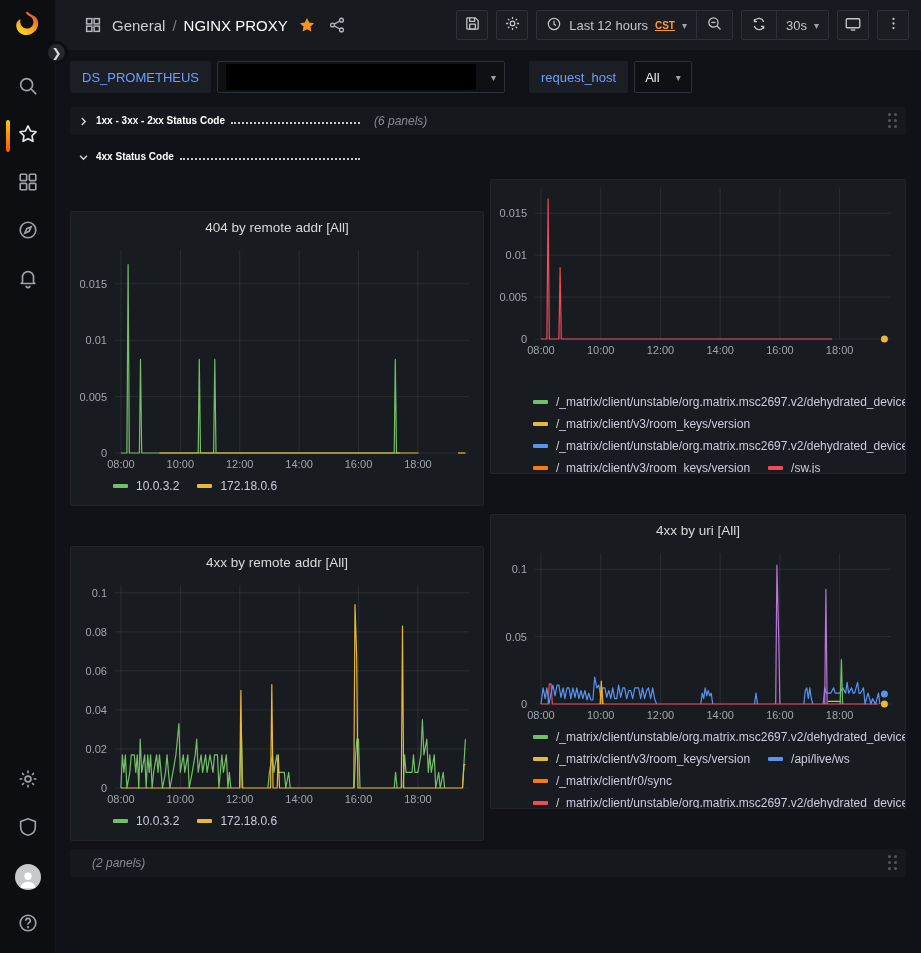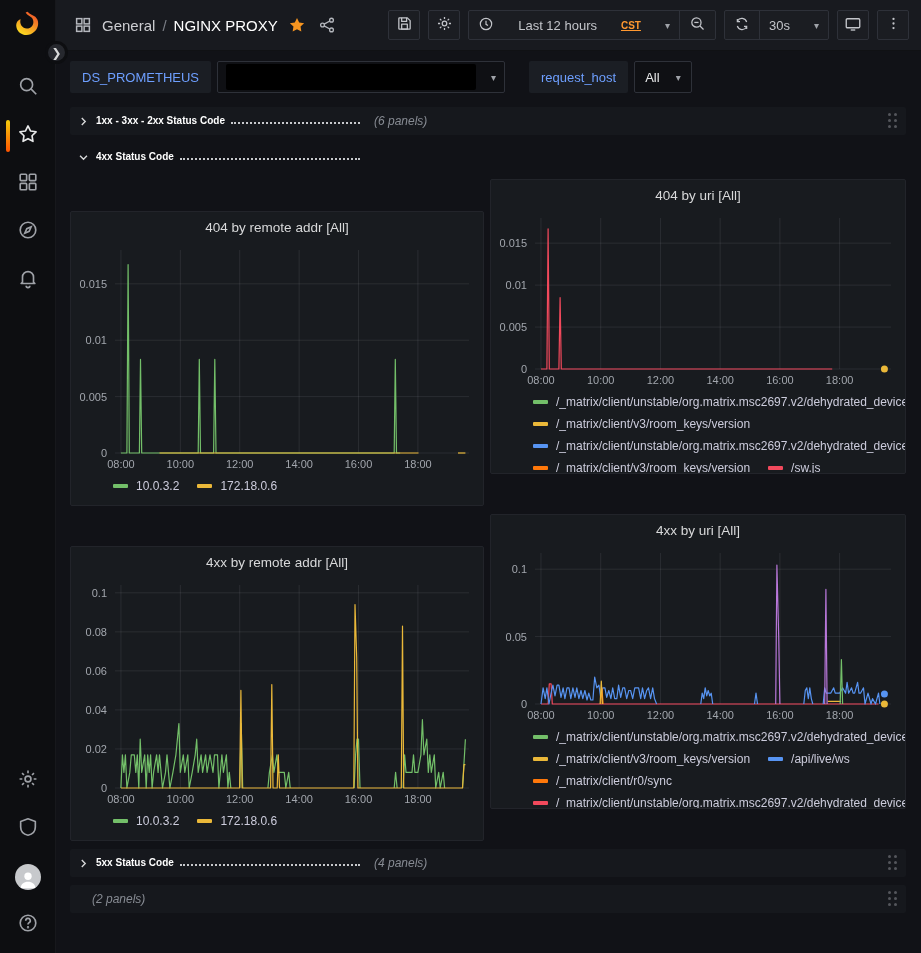--- a/index.html
+++ b/index.html
@@ -31,37 +31,37 @@
   .avatar-circle { width:26px; height:26px; border-radius:50%; background:#c7c9cc; display:flex; align-items:flex-end; justify-content:center; overflow:hidden; }
   .expand-btn {
     position:absolute; left:45px; top:41px; width:23px; height:23px; border-radius:50%;
     background:#26282e; border:3px solid #0d0e11; color:#d8d9da; z-index:9;
     display:flex; align-items:center; justify-content:center; font-size:12px; cursor:pointer;
   }
   
   .main { position:absolute; left:56px; top:0; right:0; bottom:0; }
   .topbar {
     height:51px; background:#181a1f; display:flex; align-items:center;
-    padding:0 12px 0 18px; border-bottom:1px solid #101114;
+    padding:0 12px 0 28px; border-bottom:1px solid #101114;
   }
   .crumb-icon { color:#b4b7bd; display:flex; margin-right:10px; cursor:pointer; }
   .crumb { font-size:15px; display:flex; align-items:center; gap:7px; }
   .crumb-section { color:#cccdd1; cursor:pointer; }
   .crumb-sep { color:#7b7f87; }
   .crumb-title { color:#ffffff; font-weight:500; cursor:pointer; }
   .star-btn { color:#f79520; margin-left:10px; cursor:pointer; display:flex; }
   .share-btn { color:#b4b7bd; margin-left:12px; cursor:pointer; display:flex; }
   .topbar-actions { margin-left:auto; display:flex; align-items:center; gap:8px; }
   .tb-btn {
     height:30px; min-width:32px; padding:0 6px; background:#1b1d22; border:1px solid #2e3139;
     border-radius:2px; color:#c3c5ca; display:flex; align-items:center; justify-content:center;
     cursor:pointer; font-size:13px;
   }
   .tb-group { display:flex; align-items:stretch; height:30px; border:1px solid #2e3139; border-radius:2px; background:#1b1d22; }
-  .tb-seg { display:flex; align-items:center; gap:24px; padding:0 9px; cursor:pointer; color:#c3c5ca; font-size:13px; }
+  .tb-seg { display:flex; align-items:center; gap:7px; padding:0 9px; cursor:pointer; color:#c3c5ca; font-size:13px; }
   .tb-divider { width:1px; background:#2e3139; }
   .tz { color:#ff9830; font-size:10px; font-weight:700;text-decoration:underline; }
   .chev { color:#9fa2a8; font-size:10px; }
   
   .subbar { display:flex; align-items:center; gap:6px; padding:10px 14px 8px 14px; }
   .var-label {
     height:32px; padding:0 12px; background:#1b1e24; display:flex; align-items:center;
     color:#6e9fff; font-size:13px; font-weight:500; border-radius:2px; cursor:default;
   }
   .var-select {
@@ -398,21 +398,20 @@
               <span class="legend-swatch" style="background: rgb(115, 191, 105);"></span>
               <span class="legend-label">10.0.3.2</span>
             </span>
             <span class="legend-item">
               <span class="legend-swatch" style="background: rgb(234, 184, 57);"></span>
               <span class="legend-label">172.18.0.6</span>
             </span>
           </div>
       </div>
       <div class="panel right">
-        <div class="panel-title">404 by uri [All]</div>
         <div class="chart">
             <svg class="chart-svg" width="414" height="179">
               <line x1="44" x2="400" y1="159" y2="159" stroke="rgba(204,204,220,0.10)"></line>
               <text x="36" y="163" text-anchor="end" font-size="11" fill="#a2a6ad">0</text>
               <line x1="44" x2="400" y1="117.05555555555556" y2="117.05555555555556" stroke="rgba(204,204,220,0.10)"></line>
               <text x="36" y="121.05555555555556" text-anchor="end" font-size="11" fill="#a2a6ad">0.005</text>
               <line x1="44" x2="400" y1="75.11111111111111" y2="75.11111111111111" stroke="rgba(204,204,220,0.10)"></line>
               <text x="36" y="79.11111111111111" text-anchor="end" font-size="11" fill="#a2a6ad">0.01</text>
               <line x1="44" x2="400" y1="33.16666666666666" y2="33.16666666666666" stroke="rgba(204,204,220,0.10)"></line>
               <text x="36" y="37.16666666666666" text-anchor="end" font-size="11" fill="#a2a6ad">0.015</text>
@@ -565,40 +564,20 @@
               <span class="legend-label">/_matrix/client/r0/sync</span>
             </span>
             <span class="legend-item">
               <span class="legend-swatch" style="background: rgb(242, 73, 92);"></span>
               <span class="legend-label">/_matrix/client/unstable/org.matrix.msc2697.v2/dehydrated_device</span>
             </span>
           </div>
       </div>
     </div>
 
-    <div class="dash-row collapsed">
-      <div class="row-main">
-        <span class="row-chev">
-          <svg viewBox="0 0 16 16" width="11" height="11" fill="none" stroke="currentColor" stroke-width="2">
-              <path d="M5.5 3l5 5-5 5"></path>
-            </svg>
-        </span>
-        <span class="row-title">5xx Status Code</span>
-        <span class="row-leader"></span>
-      </div>
-      <span class="row-count">(4 panels)</span>
-      <span class="row-grip">
-          <i></i>
-          <i></i>
-          <i></i>
-          <i></i>
-          <i></i>
-          <i></i>
-        </span>
-    </div>
 
     <div class="dash-row collapsed">
       <span class="row-count">(2 panels)</span>
       <span class="row-grip">
           <i></i>
           <i></i>
           <i></i>
           <i></i>
           <i></i>
           <i></i>

